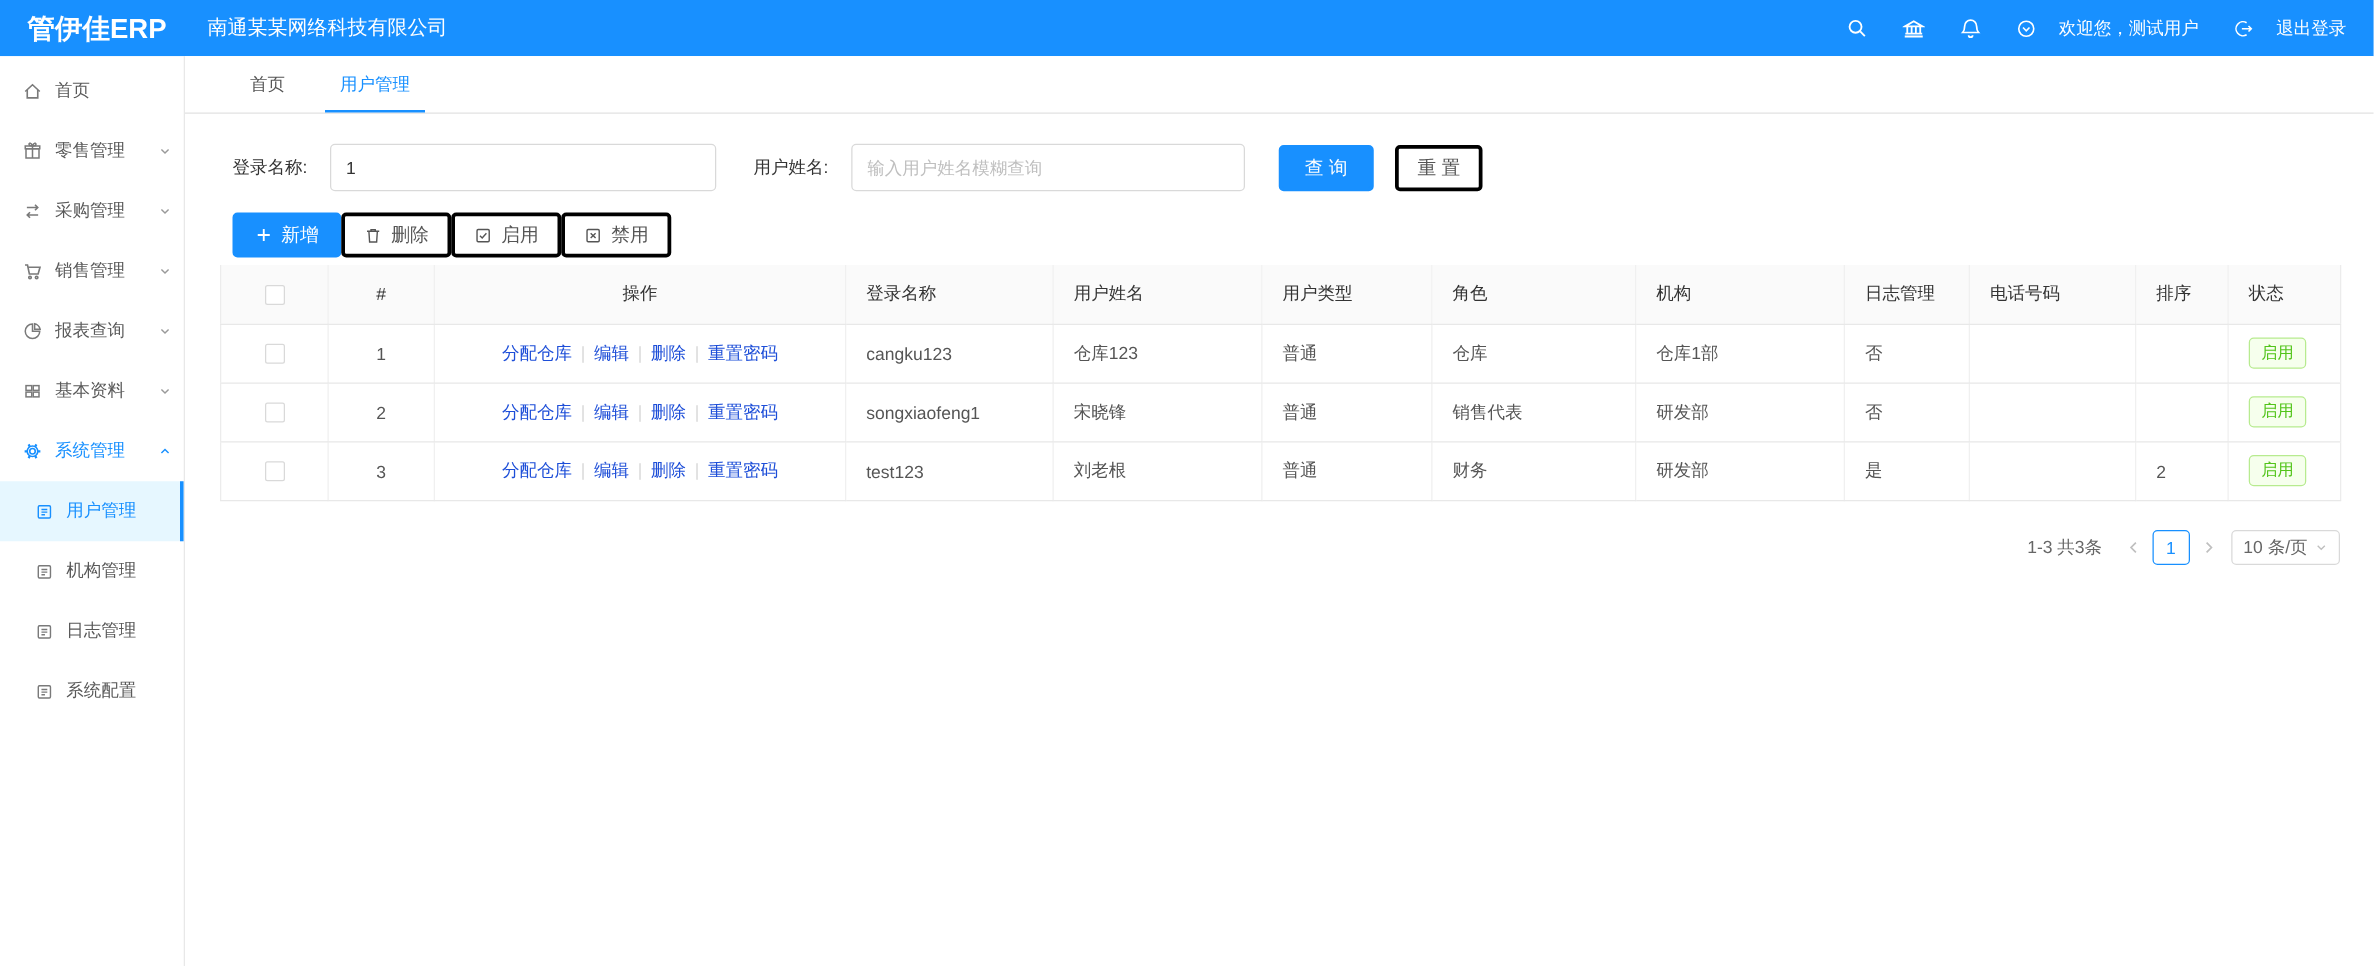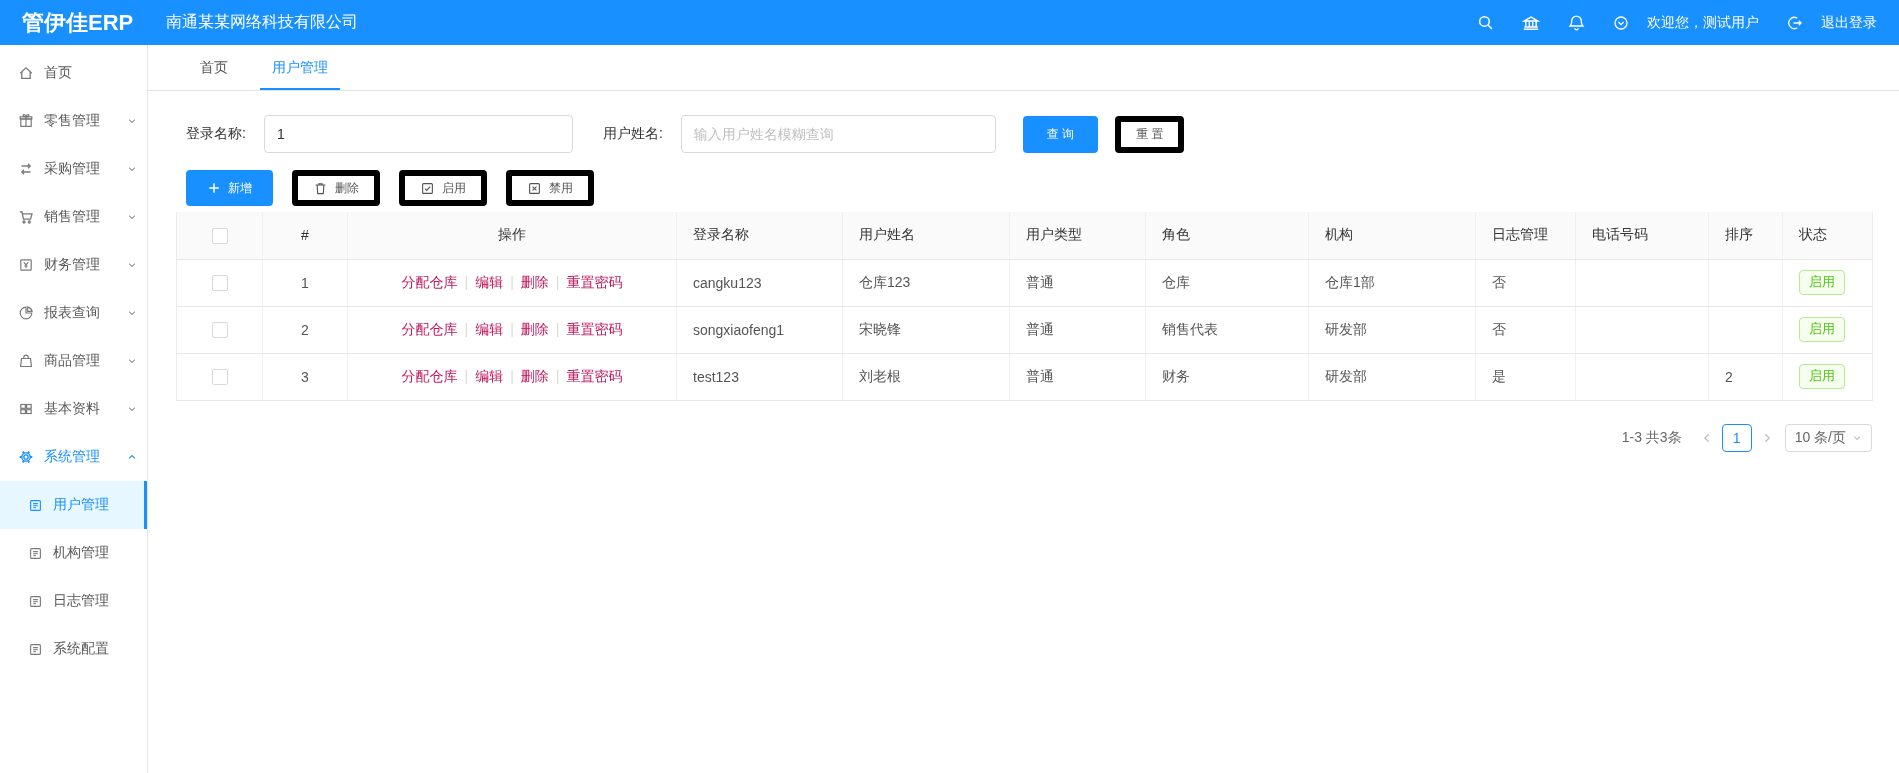--- a/index.html
+++ b/index.html
@@ -40,37 +40,37 @@
 
   .content { padding:24px 27px 0 28px; flex:1; }
 
   
   .filter-row { display:flex; align-items:center; height:38px; margin-bottom:17px; padding-left:10px; }
   .f-label { color:#333; margin-right:18px; white-space:nowrap; }
   .f-input { width:309px; height:38px; border:1px solid #d9d9d9; border-radius:4px; padding:0 12px; font-size:14px; color:#333; outline:none; font-family:inherit; }
   .f-input.second { width:315px; }
   .f-input::placeholder { color:#bfbfbf; }
   .lbl2 { margin-left:30px; }
-  .btn { height:36px; border-radius:4px; border:6px solid #000000; background:#fff; color:#555; font-size:12px; padding:0 15px; cursor:pointer; display:inline-flex; align-items:center; gap:7px; font-family:inherit; white-space:nowrap; }
+  .btn { height:36px; border-radius:4px; border:3px solid #000000; background:#fff; color:#555; font-size:15px; padding:0 15px; cursor:pointer; display:inline-flex; align-items:center; gap:7px; font-family:inherit; white-space:nowrap; }
   .btn-primary { background:#1890ff; border-color:#1890ff; color:#fff; }
   .btn-search { margin-left:27px; height:37px; padding:0 18px; }
   .btn-reset { margin-left:17px; height:37px; }
 
   
-  .toolbar-row { display:flex; align-items:flex-start; gap:19px; margin-bottom:6px; padding-left:10px; height:36px; }
+  .toolbar-row { display:flex; align-items:flex-start; margin-bottom:6px; padding-left:10px; height:36px; }
   .btn svg { display:block; }
 
   
   table { width:100%; border-collapse:collapse; table-layout:fixed; border-left:1px solid #ececec; border-right:1px solid #ececec; }
   th, td { height:47px; font-weight:normal; border-bottom:1px solid #e8e8e8; border-right:1px solid #f0f0f0; padding:0 16px; text-align:left; white-space:nowrap; overflow:hidden; font-size:14px; }
   th:last-child, td:last-child { border-right:none; }
   thead th { background:#fafafa; color:#333; }
   td { color:#555; background:#fff; }
   .c-center { text-align:center; padding:0; }
-  a.op-link { color:#be185d; text-decoration:none; cursor:pointer; }
+  a.op-link { color:#1d4ed8; text-decoration:none; cursor:pointer; }
   .sep { color:#d9d9d9; margin:0 7px; }
   .checkbox { display:inline-block; width:16px; height:16px; border:1px solid #d9d9d9; border-radius:2px; background:#fff; vertical-align:middle; cursor:pointer; }
   .badge { display:inline-block; padding:3px 9px; font-size:13px; color:#52c41a; background:#f6ffed; border:1px solid #b7eb8f; border-radius:4px; line-height:1.3; }
 
   
   .pagination { display:flex; align-items:center; justify-content:flex-end; margin-top:23px; color:#666;text-align:right; }
   .pg-total { margin-right:15px; color:#666; }
   .pg-arrow { display:flex; align-items:center; color:#bfbfbf; cursor:pointer; padding:0 4px; }
   .pg-page { width:30px; height:28px; border:1px solid #1890ff; color:#1890ff; border-radius:4px; display:flex; align-items:center; justify-content:center; margin:0 5px; cursor:pointer; background:#fff; }
   .pg-size { height:28px; border:1px solid #d9d9d9; border-radius:4px; display:flex; align-items:center; gap:6px; padding:0 9px; margin-left:8px; color:#666; cursor:pointer; background:#fff; white-space:nowrap; }
@@ -174,53 +174,25 @@
         <span>销售管理</span>
         <span class="chev">
             <svg width="10" height="10" viewBox="0 0 14 14" fill="none" stroke="currentColor" stroke-width="1.6">
               <path d="M3 5l4 4 4-4"></path>
             </svg>
           </span>
       </div>
       <div class="menu-item">
         <span class="mi">
             <svg width="16" height="16" viewBox="0 0 16 16" fill="none" stroke="currentColor" stroke-width="1.2">
-              <rect x="2.8" y="2.8" width="10.4" height="10.4" rx="0.8"></rect>
-              <path d="M5.8 5.3l2.2 2.6 2.2-2.6M8 7.9v3.2M6.3 9h3.4"></path>
-            </svg>
-          </span>
-        <span>财务管理</span>
-        <span class="chev">
-            <svg width="10" height="10" viewBox="0 0 14 14" fill="none" stroke="currentColor" stroke-width="1.6">
-              <path d="M3 5l4 4 4-4"></path>
-            </svg>
-          </span>
-      </div>
-      <div class="menu-item">
-        <span class="mi">
-            <svg width="16" height="16" viewBox="0 0 16 16" fill="none" stroke="currentColor" stroke-width="1.2">
               <path d="M8 8V2.2A5.8 5.8 0 1 0 13.8 8z"></path>
               <path d="M9.7 6.3V1.9a6.1 6.1 0 0 1 4.4 4.4z"></path>
             </svg>
           </span>
         <span>报表查询</span>
-        <span class="chev">
-            <svg width="10" height="10" viewBox="0 0 14 14" fill="none" stroke="currentColor" stroke-width="1.6">
-              <path d="M3 5l4 4 4-4"></path>
-            </svg>
-          </span>
-      </div>
-      <div class="menu-item">
-        <span class="mi">
-            <svg width="16" height="16" viewBox="0 0 16 16" fill="none" stroke="currentColor" stroke-width="1.2">
-              <path d="M3.5 5.5h9l.9 8H2.6z"></path>
-              <path d="M5.8 5.5V4.3a2.2 2.2 0 0 1 4.4 0v1.2"></path>
-            </svg>
-          </span>
-        <span>商品管理</span>
         <span class="chev">
             <svg width="10" height="10" viewBox="0 0 14 14" fill="none" stroke="currentColor" stroke-width="1.6">
               <path d="M3 5l4 4 4-4"></path>
             </svg>
           </span>
       </div>
       <div class="menu-item">
         <span class="mi">
             <svg width="16" height="16" viewBox="0 0 16 16" fill="none" stroke="currentColor" stroke-width="1.2">
               <rect x="2.8" y="3.5" width="4.6" height="3.8"></rect>

